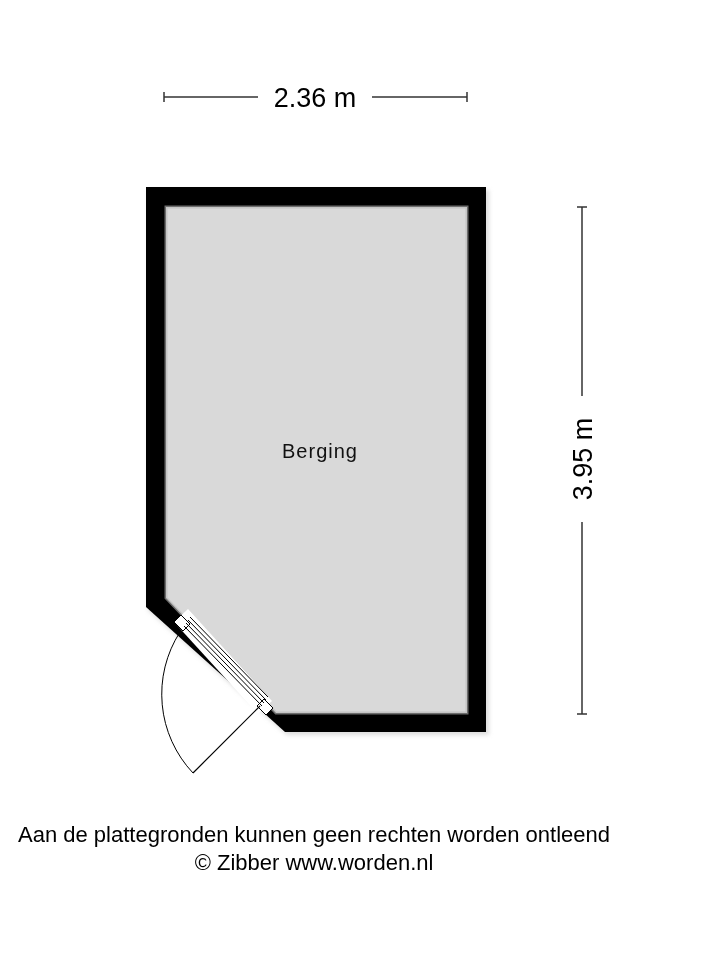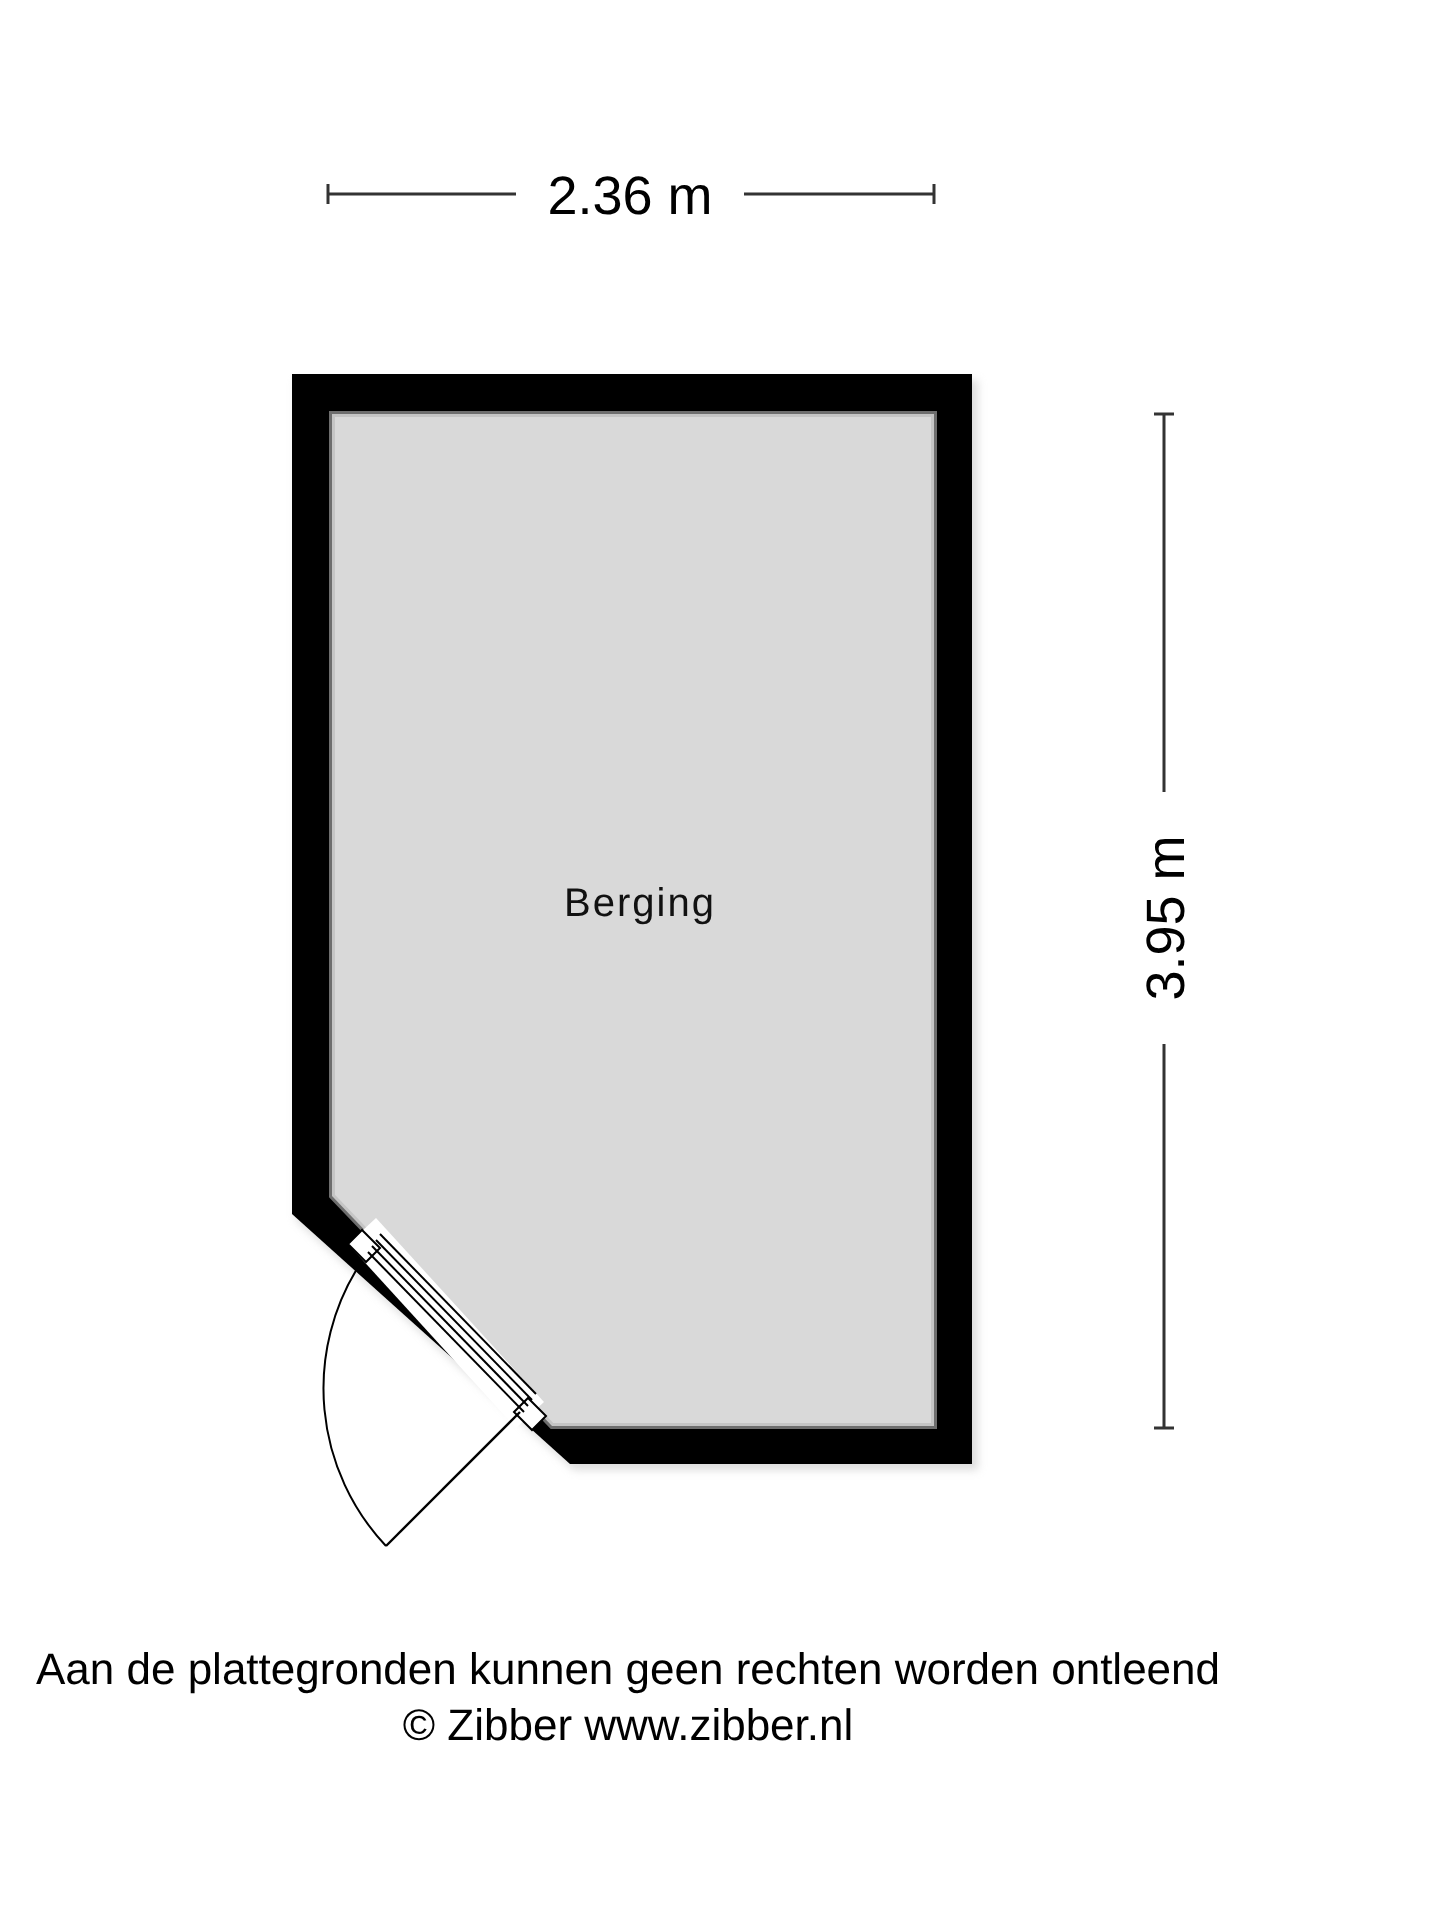--- a/index.html
+++ b/index.html
@@ -60,13 +60,13 @@
 
     <path d="M 180 632 A 115 115 0 0 0 193 773" fill="none" stroke="#000" stroke-width="1"></path>
 
     <line x1="260" y1="706" x2="193" y2="773" stroke="#000" stroke-width="1.2"></line>
   </g>
 
   <text class="room-label" x="320" y="458" text-anchor="middle">Berging</text>
 </svg>
 
 <div class="footer" id="footer-line1">Aan de plattegronden kunnen geen rechten worden ontleend</div>
-<div class="footer" id="footer-line2">© Zibber www.zibber.nl</div>
+<div class="footer" id="footer-line2">© Zibber www.worden.nl</div>
 
 </body></html>

